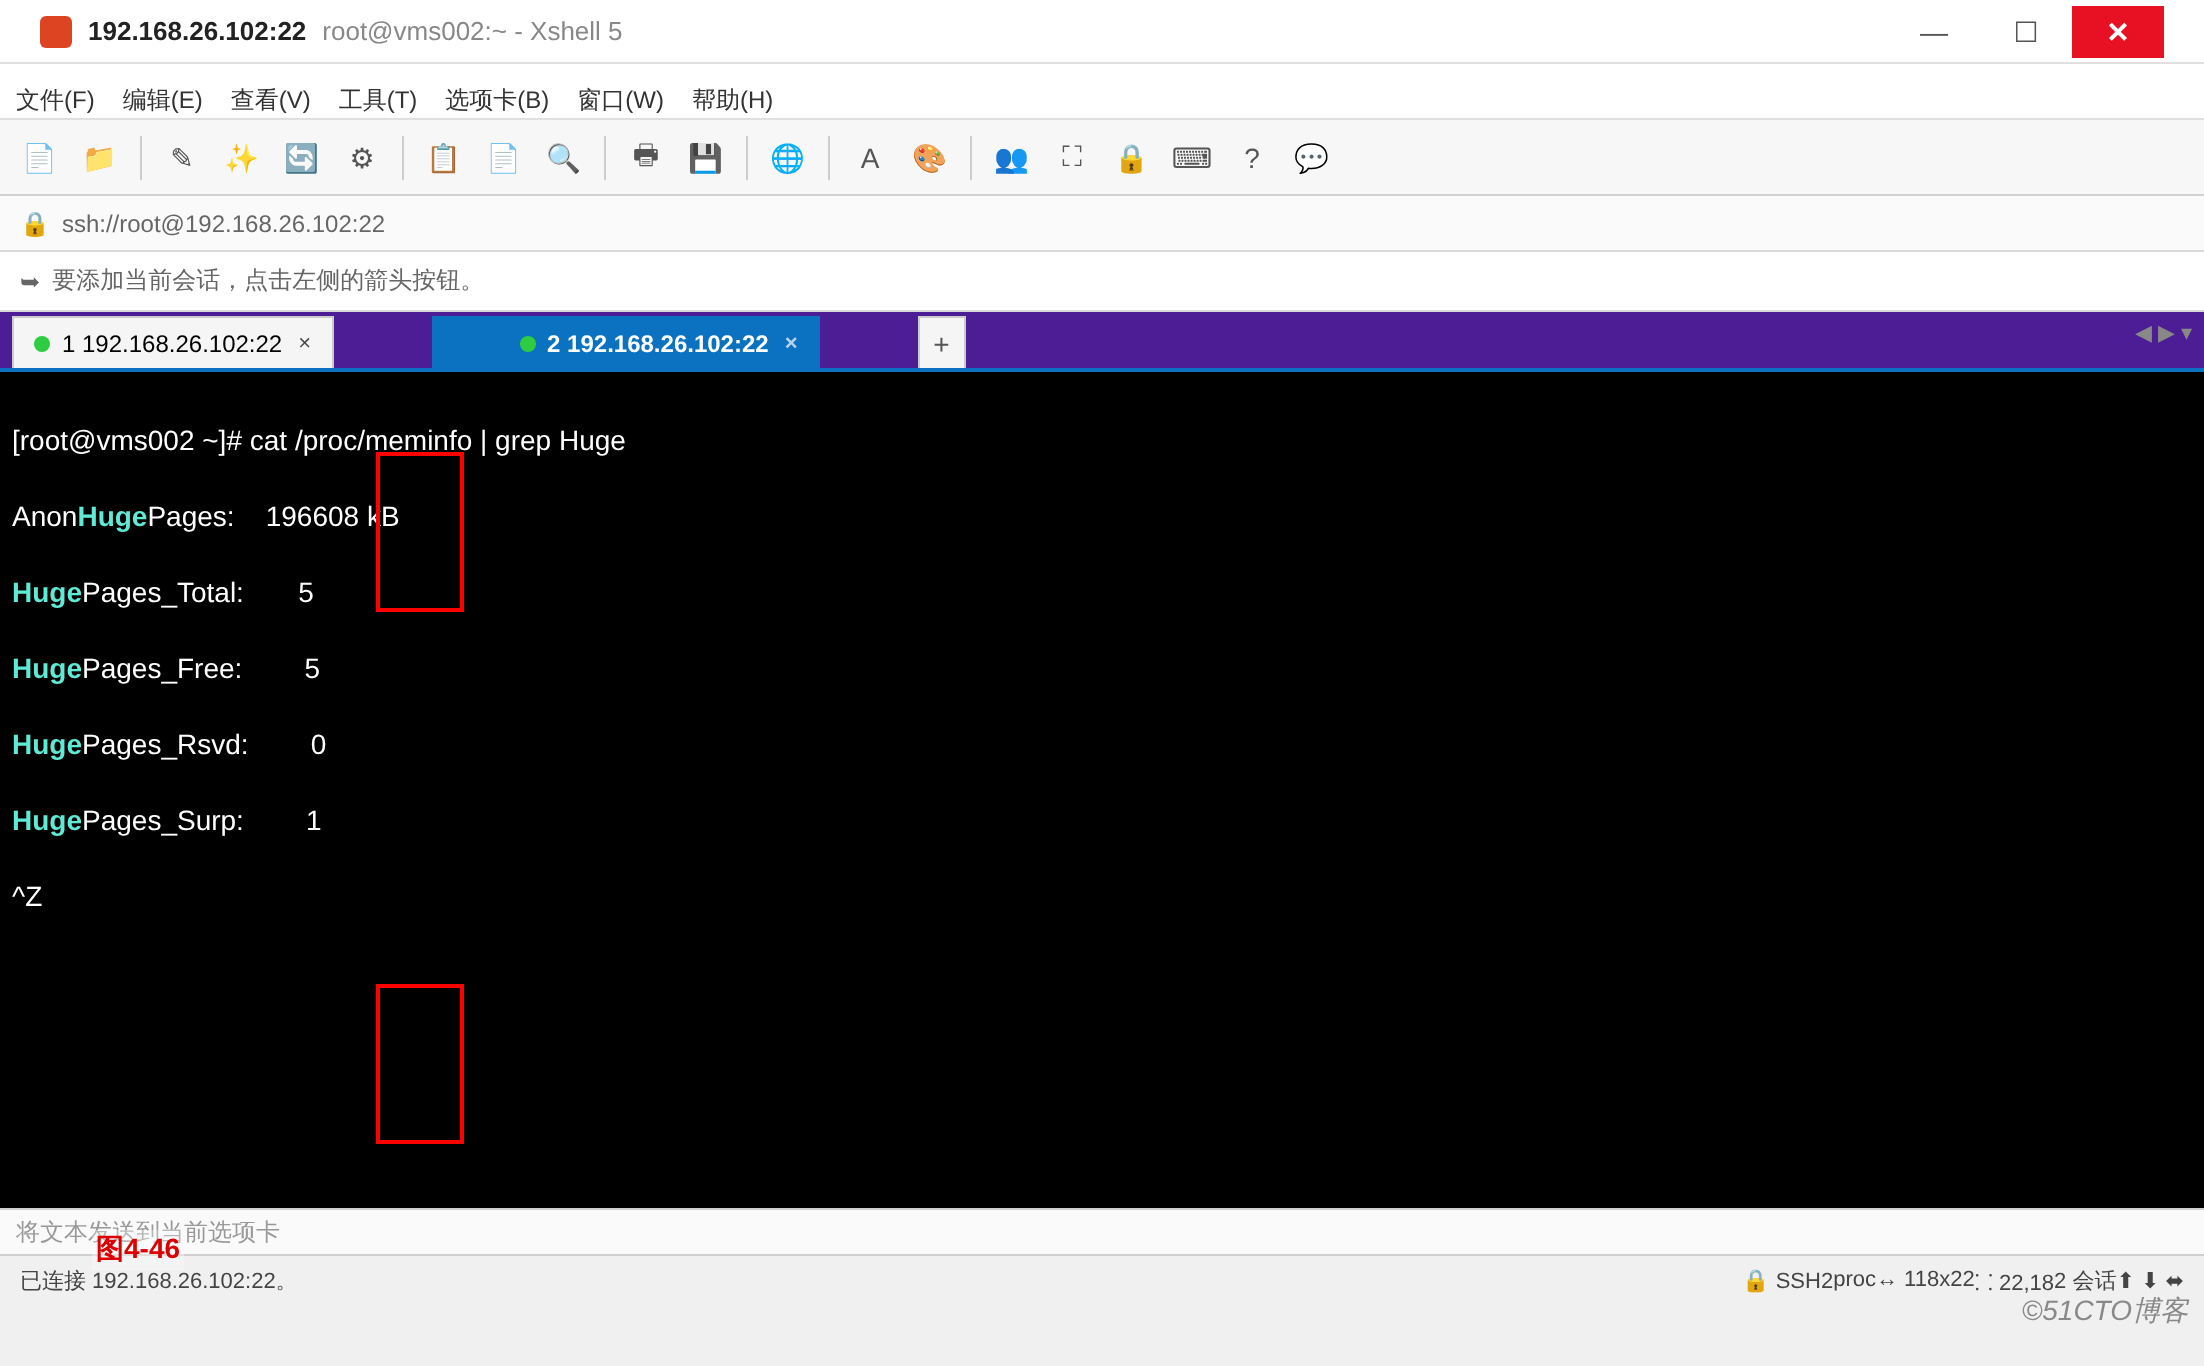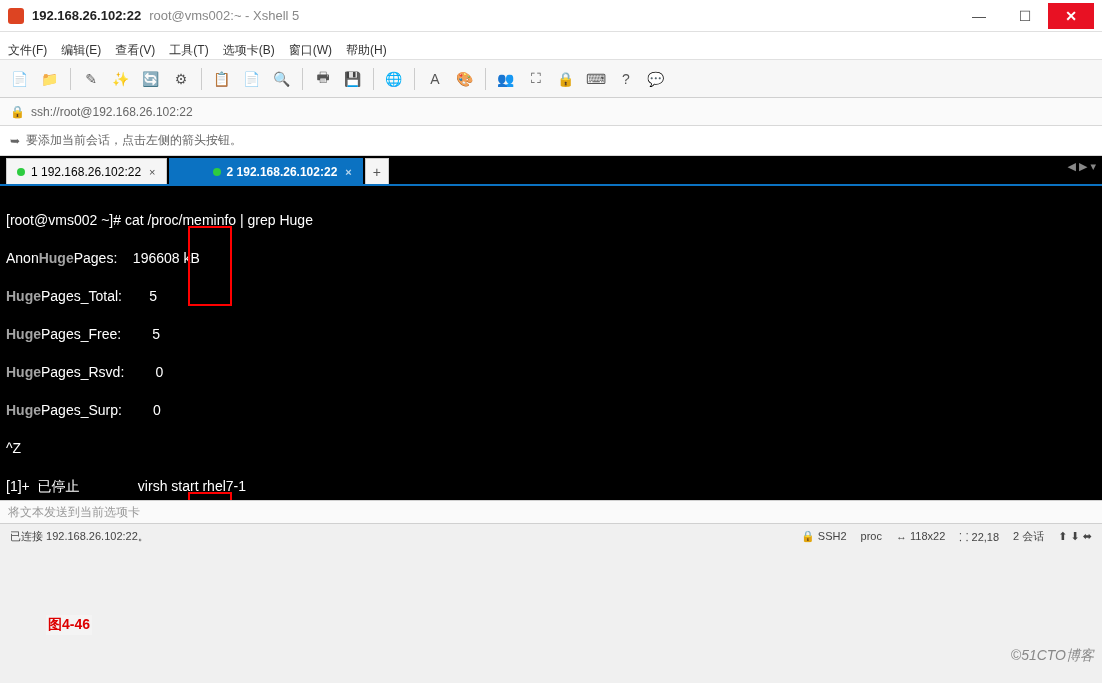--- a/index.html
+++ b/index.html
@@ -1,48 +1,48 @@
 <!DOCTYPE html>
 <html><head>
 <meta charset="utf-8">
 <style>
 * { margin: 0; padding: 0; box-sizing: border-box; font-family: "Microsoft YaHei", Tahoma, Arial, sans-serif; }
 body { background: #f0f0f0; width: 1102px; height: 683px; overflow: hidden; position: relative; }
-.titlebar { height: 32px; background: #fff; display: flex; align-items: center; padding: 0 8px; border-bottom: 1px solid #e0e0e0; }
+.titlebar { height: 32px; background: #fff; display: flex; align-items: center; padding: 0 20px; border-bottom: 1px solid #e0e0e0; }
 .titlebar .logo { width: 16px; height: 16px; background: #d42; border-radius: 3px; margin-right: 8px; }
 .titlebar .title1 { font-weight: bold; font-size: 13px; color: #222; margin-right: 8px; }
 .titlebar .title2 { font-size: 13px; color: #888; }
 .winbtns { margin-left: auto; display: flex; }
 .winbtns div { width: 46px; height: 26px; display: flex; align-items: center; justify-content: center; font-size: 14px; }
 .winbtns .close { background: #e81123; color: #fff; font-weight: bold; }
 .winbtns .min, .winbtns .max { color: #555; }
 .menubar { height: 28px; background: #fff; display: flex; align-items: flex-end; padding: 0 8px; border-bottom: 1px solid #e0e0e0; }
 .menubar span { font-size: 12px; color: #333; margin-right: 14px; cursor: pointer; }
 .toolbar { height: 38px; background: #f7f7f7; display: flex; align-items: center; padding: 0 8px; border-bottom: 1px solid #d0d0d0; gap: 6px; }
 .toolbar .tbtn { width: 24px; height: 24px; display: flex; align-items: center; justify-content: center; color: #555; font-size: 14px; cursor: pointer; }
 .toolbar .sep { width: 1px; height: 22px; background: #ccc; margin: 0 2px; }
 .addrbar { height: 28px; background: #fafafa; display: flex; align-items: center; padding: 0 10px; border-bottom: 1px solid #d8d8d8; font-size: 12px; color: #666; }
 .addrbar .lock { margin-right: 6px; }
 .hintbar { height: 30px; background: #fff; display: flex; align-items: center; padding: 0 10px; border-bottom: 1px solid #d8d8d8; font-size: 12px; color: #666; }
 .hintbar .arrow { margin-right: 6px; }
-.tabbar { height: 30px; background: #000000; display: flex; align-items: flex-end; padding: 0 6px; border-bottom: 2px solid #0b72c2; position: relative; }
+.tabbar { height: 30px; background: #4c1d95; display: flex; align-items: flex-end; padding: 0 6px; border-bottom: 2px solid #0b72c2; position: relative; gap: 47px; }
 .tab { height: 26px; padding: 0 10px; display: flex; align-items: center; font-size: 12px; border: 1px solid #ccc; border-bottom: none; margin-right: 2px; background: #f5f5f5; cursor: pointer; }
 .tab.active { background: #0b72c2; color: #fff; border-color: #0b72c2; font-weight: bold; padding-left: 43px; }
 .tab .dot { width: 8px; height: 8px; border-radius: 50%; margin-right: 6px; background: #2ecc40; }
 .tab .x { margin-left: 8px; font-size: 11px; opacity: .7; }
 .tab.add { width: 24px; justify-content: center; padding: 0; font-size: 14px; color: #555; }
 .tabnav { position: absolute; right: 6px; top: 4px; font-size: 11px; color: #888; }
-.terminal { background: #000; color: #fff; font-family: "Consolas","Courier New",monospace; font-size: 14px; line-height: 19px; padding: 6px 6px 6px 6px; white-space: pre; height: 314px; overflow-y: scroll; position: relative; }
+.terminal { background: #000; color: #fff; font-family: "Consolas","Courier New",monospace; font-size: 14px; line-height: 19px; padding: 6px 6px 6px 6px; white-space: pre; height: 418px; overflow-y: scroll; position: relative; }
 .terminal::-webkit-scrollbar { width: 16px; background: #ddd; }
 .terminal::-webkit-scrollbar-thumb { background: #aaa; }
-.huge { color: #a3a3a3; font-weight: bold; }
+.huge { color: #5eead4; font-weight: bold; }
 .redbox { border: 2px solid #f00; position: absolute; pointer-events: none; }
 .figlabel { position: absolute; left: 14px; bottom: 48px; color: #d00; font-weight: bold; font-size: 14px; z-index: 5; background: rgba(255,255,255,.3); padding: 1px 2px; margin-left: 32px; }
 .inputbar { height: 24px; background: #fafafa; border-top: 1px solid #d0d0d0; border-bottom: 1px solid #d0d0d0; display: flex; align-items: center; padding: 0 8px; font-size: 12px; color: #999; }
-.statusbar { height: 24px; background: #f0f0f0; display: flex; align-items: center; padding: 0 10px; font-size: 11px; color: #444; gap: 14px; }
+.statusbar { height: 24px; background: #f0f0f0; display: flex; align-items: center; padding: 0 10px; font-size: 11px; color: #444; gap: 0; }
 .statusbar .grow { flex: 1; }
 .watermark { position: absolute; right: 8px; bottom: 18px; font-size: 14px; color: #888; font-style: italic; z-index: 10; }
 </style>
 </head>
 <body>
 
 <div class="titlebar">
   <div class="logo"></div>
   <span class="title1">192.168.26.102:22</span>
   <span class="title2">root@vms002:~ - Xshell 5</span>
@@ -116,23 +116,22 @@
   <div class="tab add">+</div>
   <div class="tabnav">◀ ▶ ▾</div>
 </div>
 
 <div class="terminal">
 <div>[root@vms002 ~]# cat /proc/meminfo | grep Huge</div>
 <div><span>Anon</span><span class="huge">Huge</span><span>Pages:    196608 kB</span></div>
 <div><span class="huge">Huge</span><span>Pages_Total:       5</span></div>
 <div><span class="huge">Huge</span><span>Pages_Free:        5</span></div>
 <div><span class="huge">Huge</span><span>Pages_Rsvd:        0</span></div>
-<div><span class="huge">Huge</span><span>Pages_Surp:        0</span></div>
+<div><span class="huge">Huge</span><span>Pages_Surp:        1</span></div>
 <div>^Z</div>
-<div>[1]+  已停止               virsh start rhel7-1</div>
 
 
 
 
 
 
 
 
 
 

